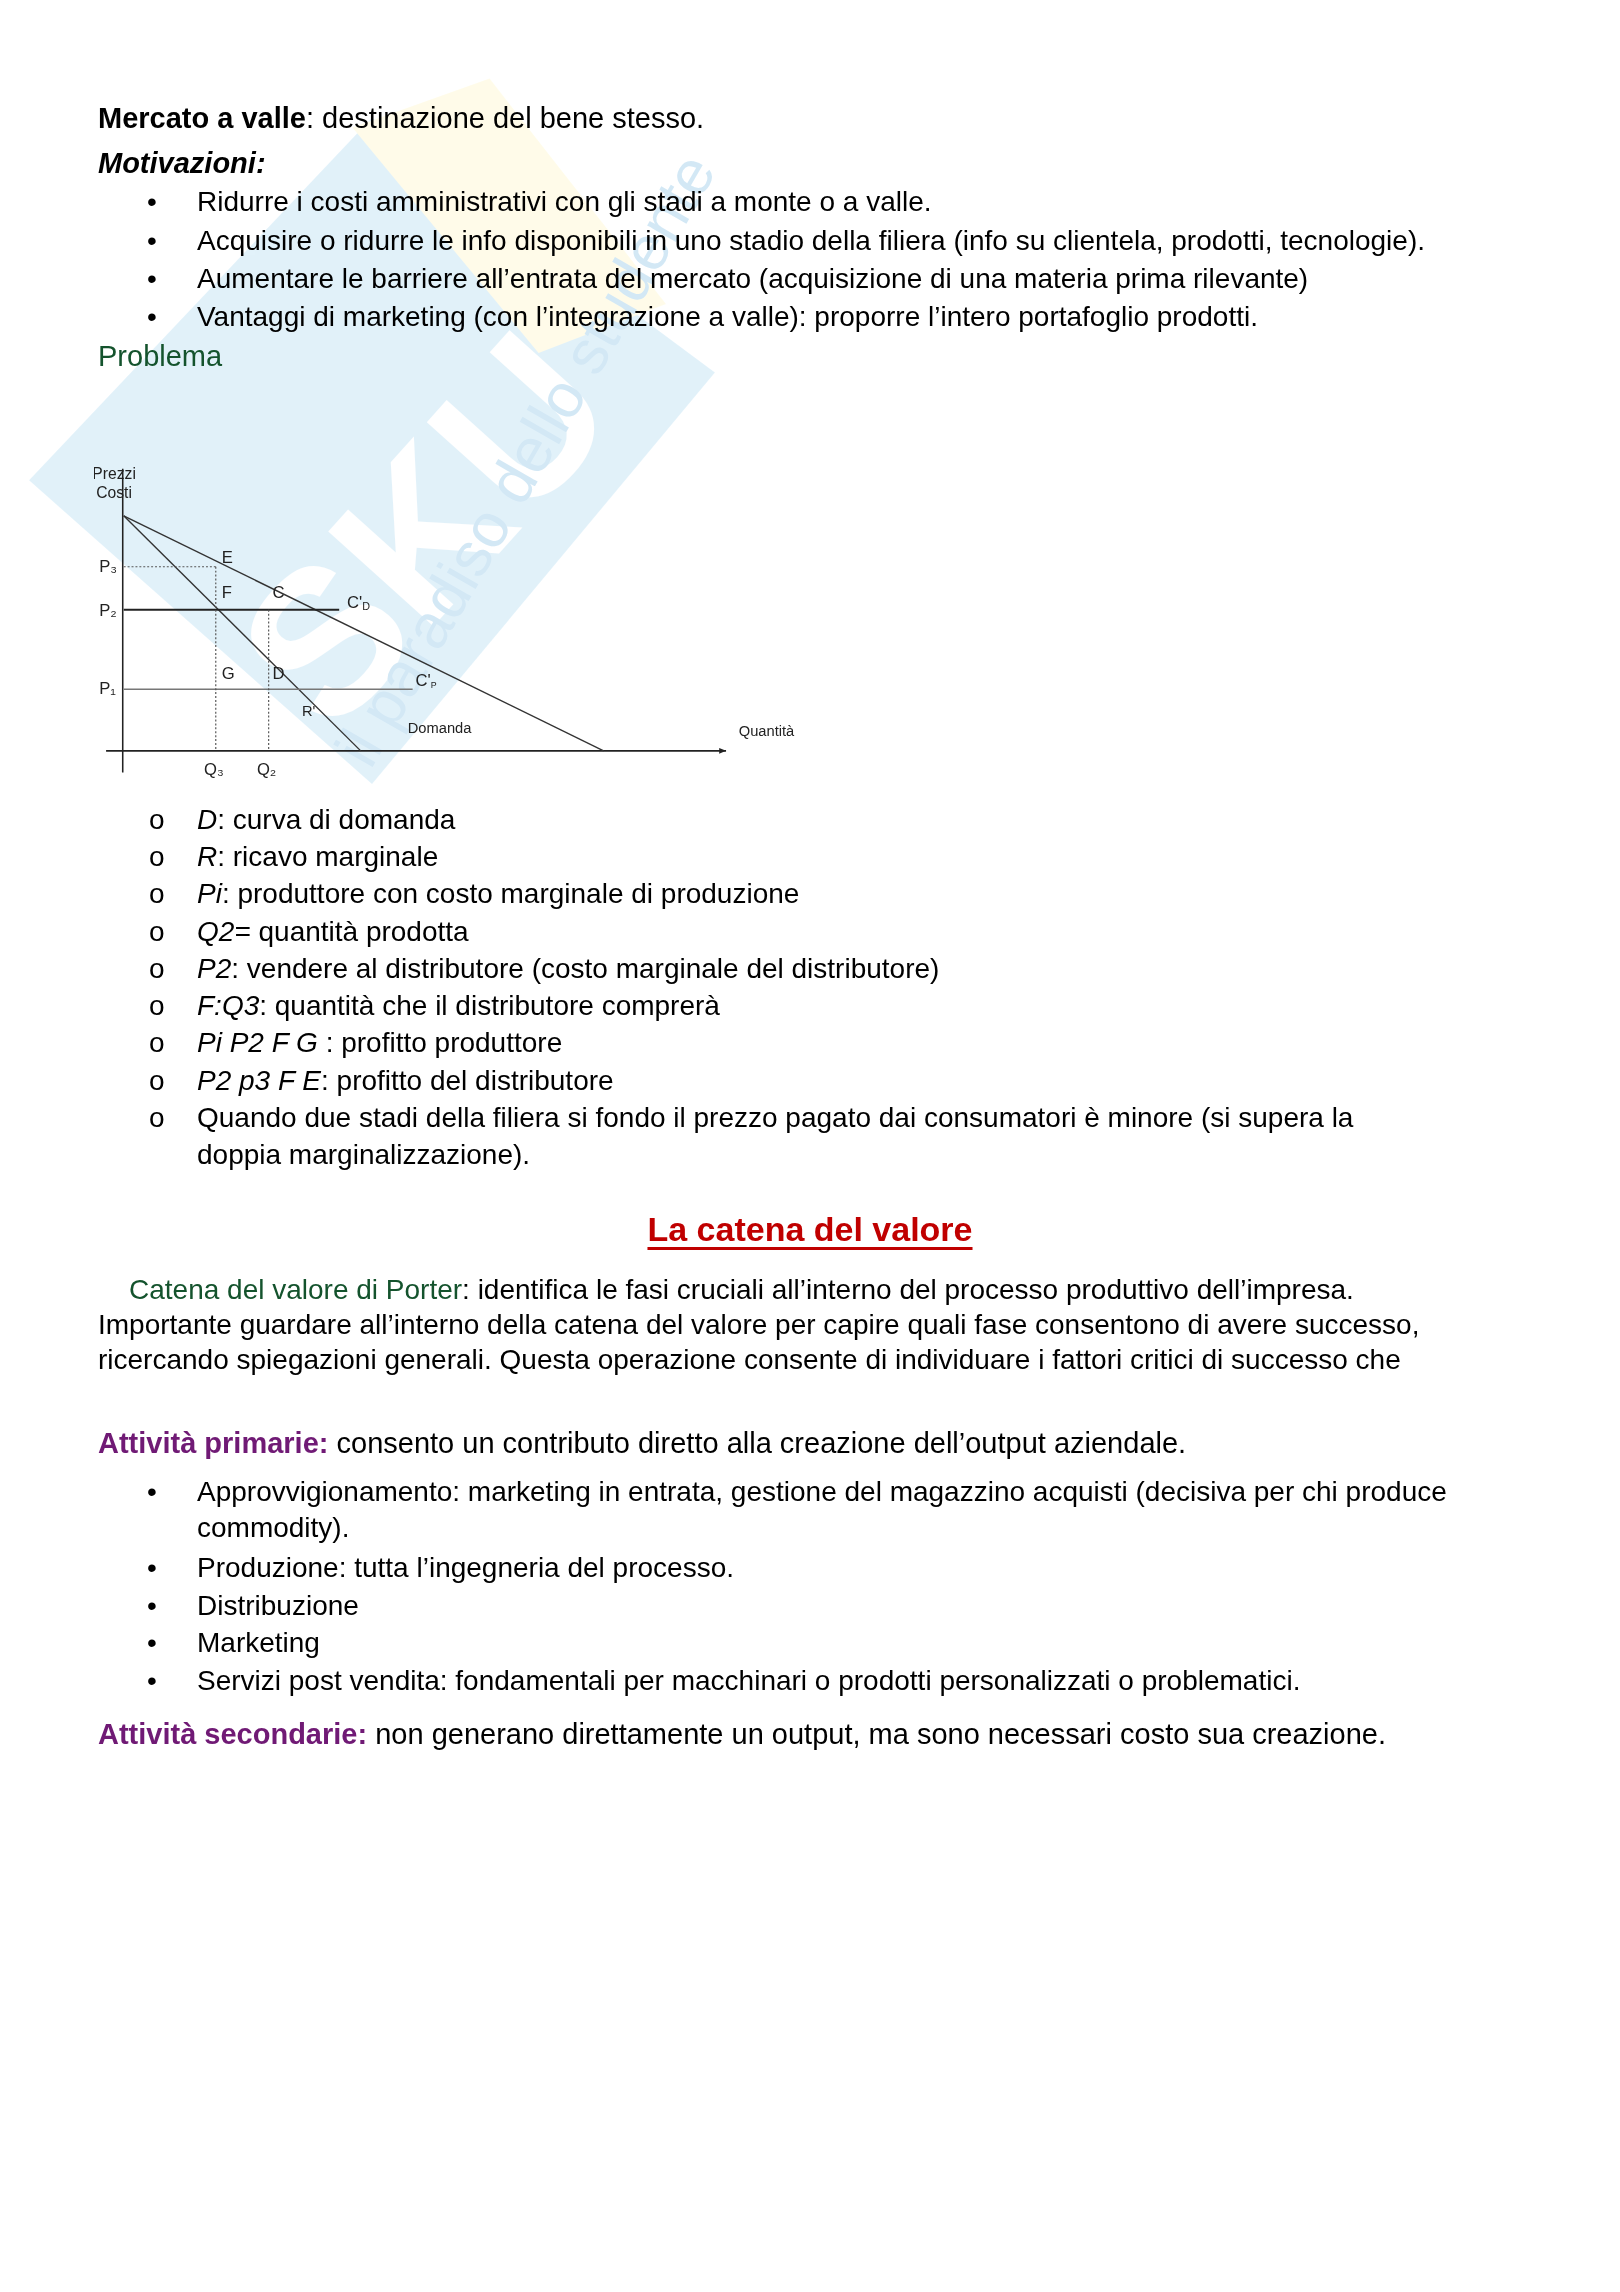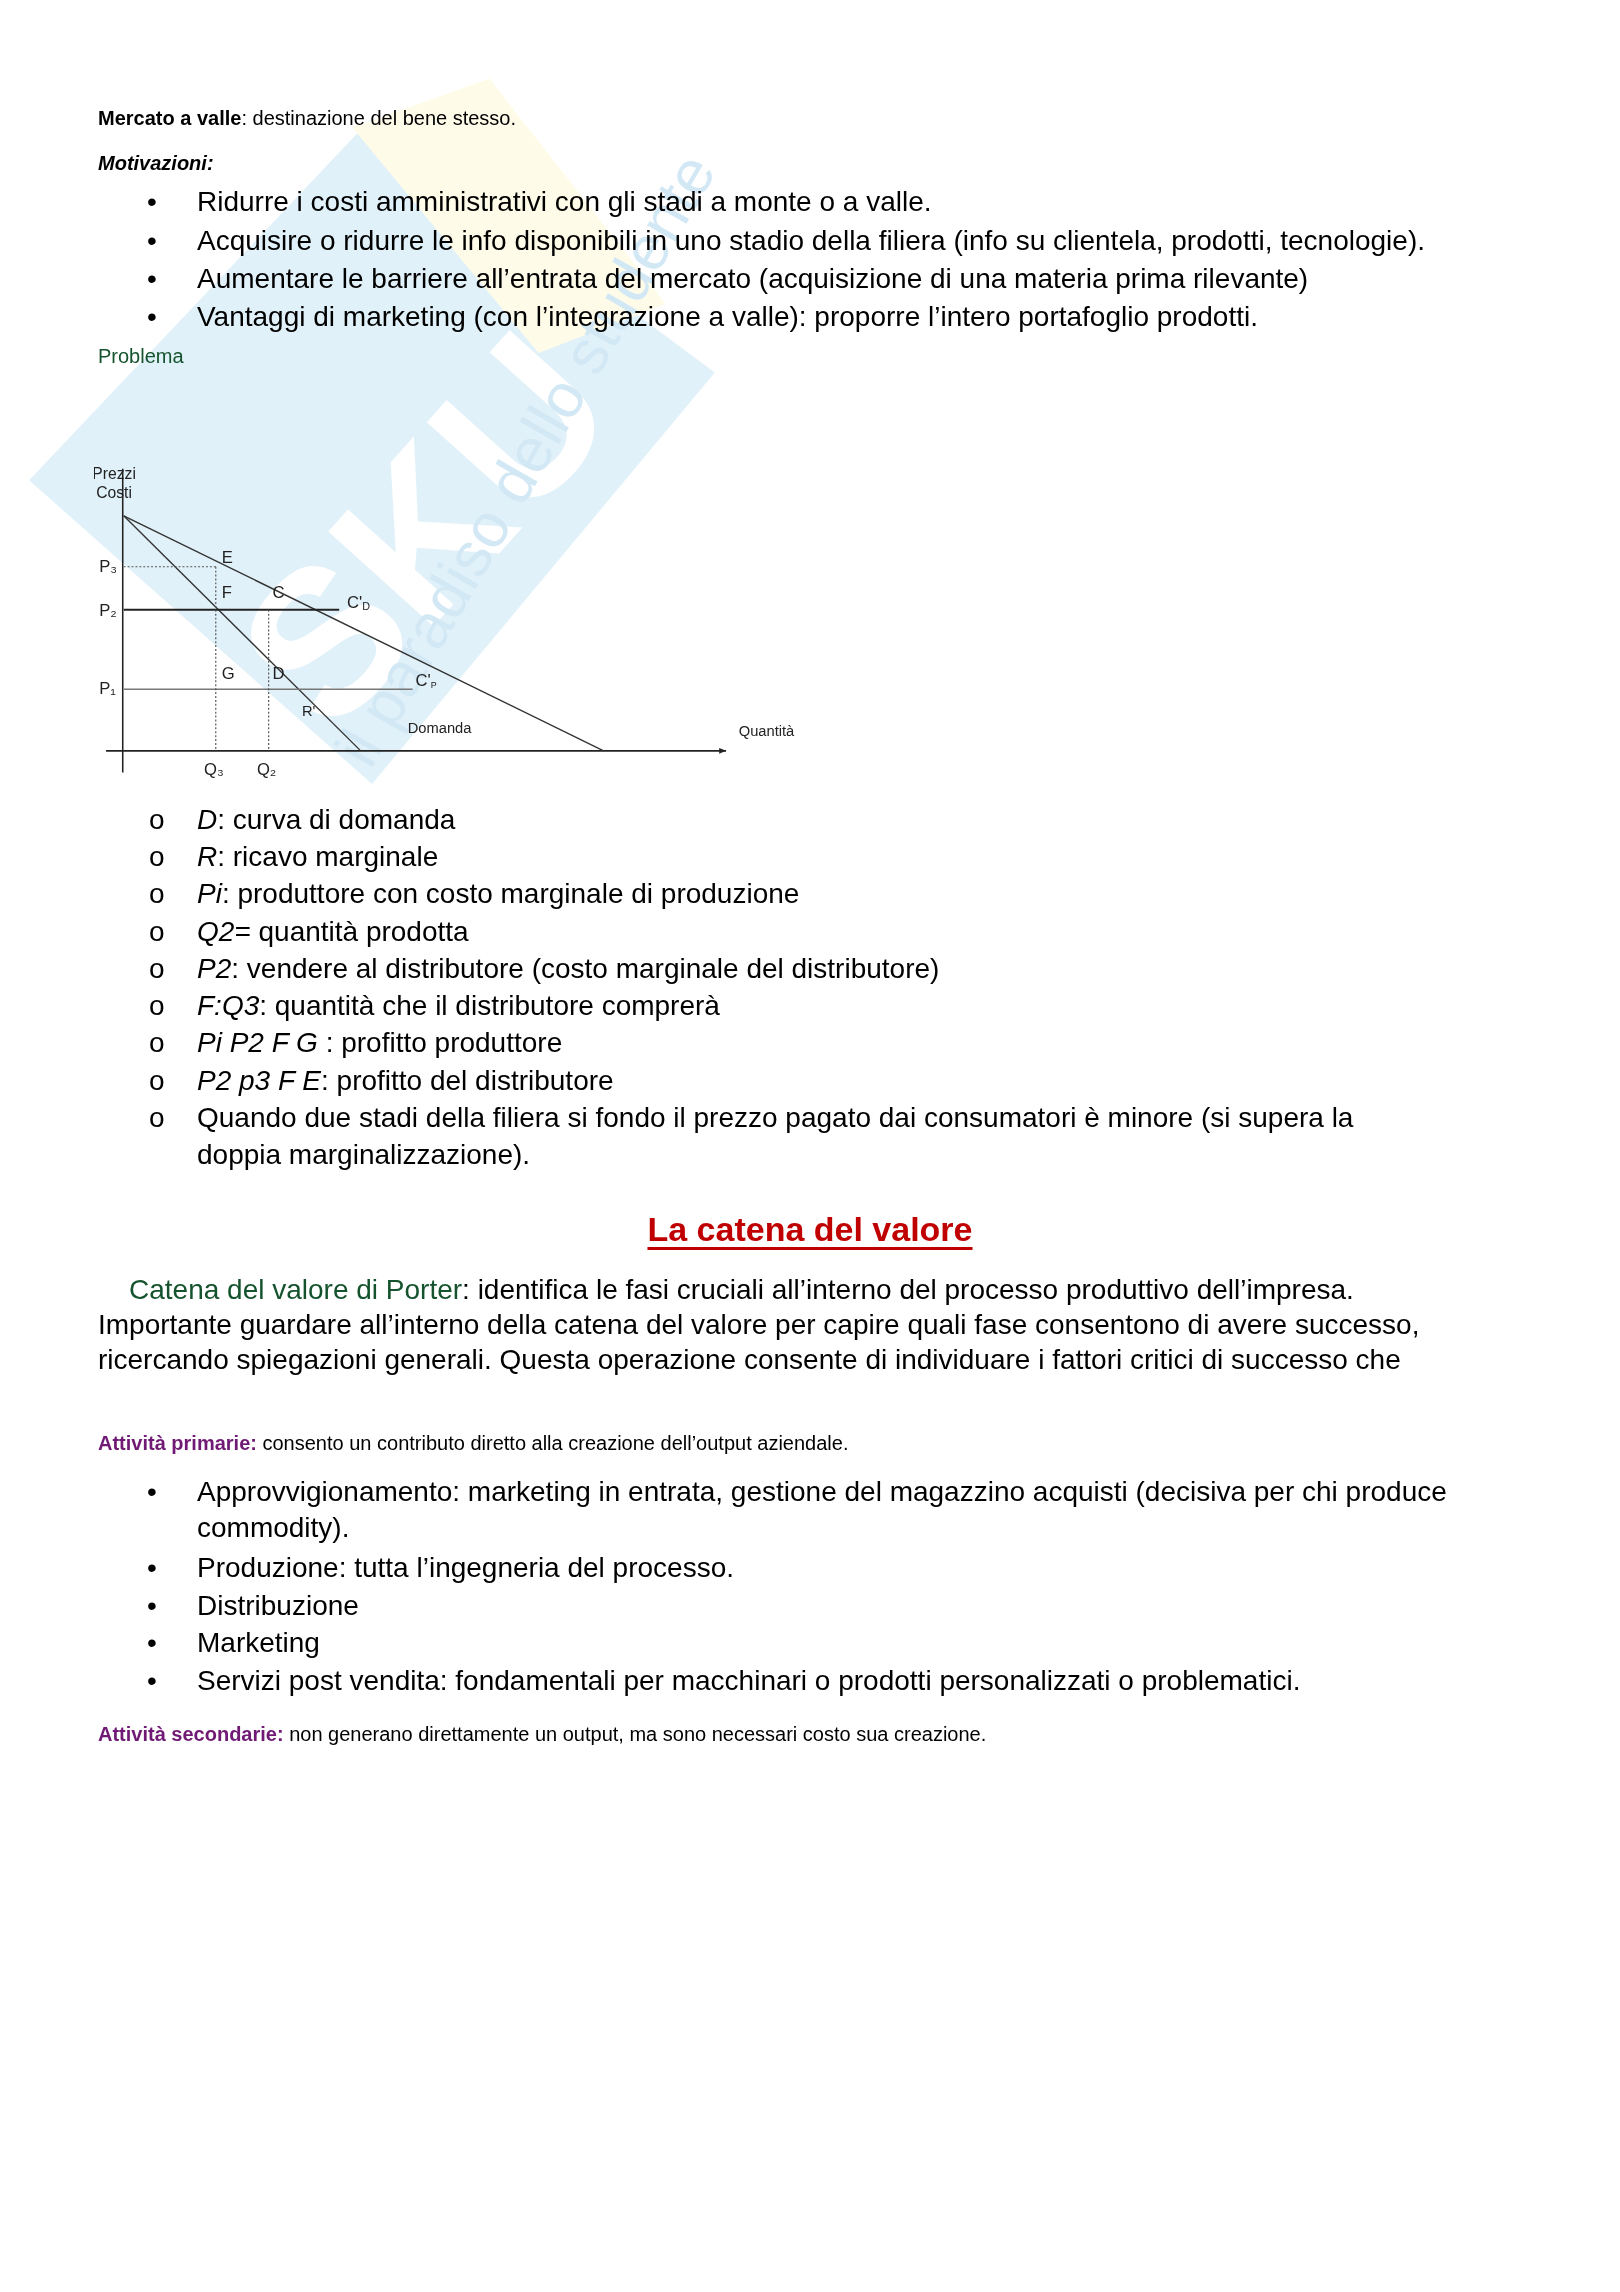--- a/index.html
+++ b/index.html
@@ -1,21 +1,21 @@
 <!DOCTYPE html>
 <html><head>
 <meta charset="utf-8">
 <style>
   html, body { margin:0; padding:0; background:#ffffff; }
   body { width:1620px; height:2293px; position:relative; overflow:hidden;
          font-family:"Liberation Sans", sans-serif; color:#000; }
   .page { position:absolute; left:0; top:0; width:1620px; height:2293px; }
   .watermark { position:absolute; left:29px; top:59px; width:686px; height:725px; pointer-events:none; z-index:0; }
   .abs { position:absolute; z-index:1; white-space:nowrap; }
-  .txt { font-size:20px; line-height:37px; }
+  .txt { font-size:29px; line-height:37px; }
   .b { font-weight:bold; }
   .i { font-style:italic; }
   .red { color:#14532d; font-weight:normal; }
   .darkred { color:#c00000; }
   .blue { color:#701a75; font-weight:bold; }
   .bullet-row { position:absolute; left:0; font-size:28px; line-height:37px; white-space:nowrap; z-index:1; }
   .marker { position:absolute; left:147px; }
   .marker.o { left:149px; }
   .btext { position:absolute; left:197px; }
   .heading { font-size:34px; font-weight:bold; text-decoration:underline; text-decoration-thickness:2.9px; text-underline-offset:5.9px; }

